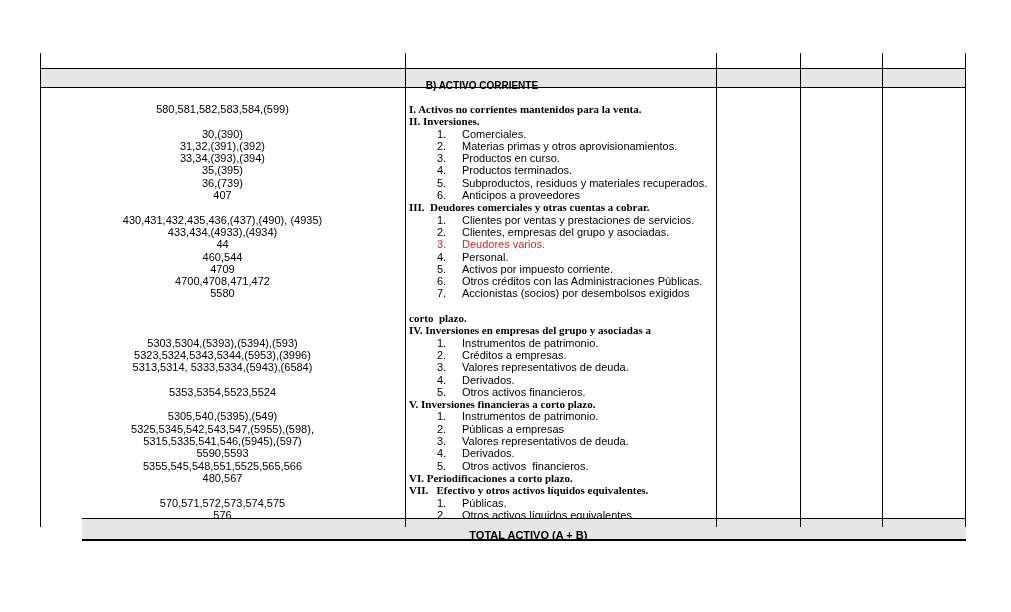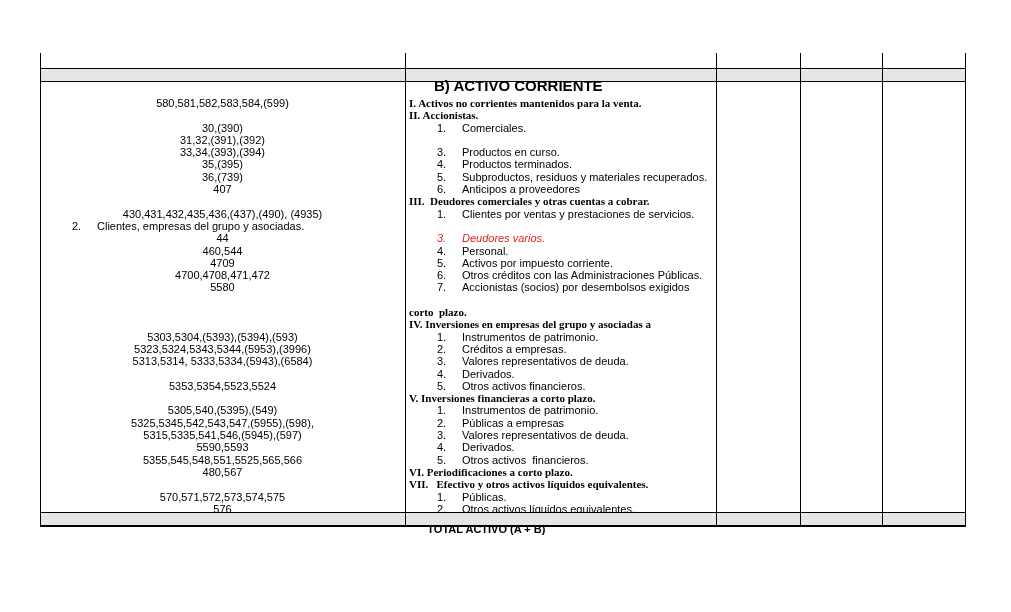--- a/index.html
+++ b/index.html
@@ -14,39 +14,39 @@
     font-family:"Liberation Sans",sans-serif;color:#000;
   }
   .table{
     position:absolute;left:40px;top:53px;width:926px;height:474px;
   }
   .vline{
     position:absolute;top:0;height:474px;width:1px;background:var(--border);z-index:3;
   }
   .row-empty{height:15px;}
   .row-section{
-    height:14px;background:var(--gray);
+    height:20px;background:var(--gray);
     border-top:1px solid var(--border);border-bottom:1px solid var(--border);
-    padding-left:369px;font-weight:bold;font-size:15px;line-height:11px;
+    padding-left:369px;font-weight:bold;font-size:10px;line-height:11px;
     position:relative;z-index:1;white-space:pre;
   }
   .body{
     height:430px;padding-top:15px;position:relative;z-index:1;overflow:hidden;
   }
   .line{display:flex;height:12.3px;line-height:12.3px;font-size:11px;}
   .codes{width:365px;text-align:center;white-space:pre;}
   .desc{width:311px;padding-left:4px;white-space:pre;}
   .desc.hdr{font-weight:bold;font-family:Liberation Serif, serif;}
-  .desc.red{color:var(--red);font-style:italic;}
+  .desc.red{color:var(--red);}
   .num{display:inline-block;margin-left:28px;width:25px;white-space:pre;}
   .row-total{
-    height:15px;background:var(--gray);
+    height:23px;background:var(--gray);
     border-top:1px solid var(--border);border-bottom:2px solid var(--border);
     padding-left:369px;font-weight:bold;font-size:11px;line-height:11px;
-    position:relative;z-index:1;white-space:pre;
+    position:relative;z-index:1;white-space:pre;margin-left:42px;
   }
 </style>
 </head>
 <body>
 
 <div class="page">
   <div class="table">
 
     <div class="vline" style="left:0"></div>
     <div class="vline" style="left:365px"></div>
@@ -61,28 +61,29 @@
       <span>B) ACTIVO CORRIENTE</span>
     </div>
 
     <div class="body">
         <div class="line">
           <div class="codes">580,581,582,583,584,(599)</div>
           <div class="desc hdr">I. Activos no corrientes mantenidos para la venta.</div>
         </div>
         <div class="line">
           <div class="codes"></div>
-          <div class="desc hdr">II. Accionistas.</div>
+          <div class="desc hdr">II. Inversiones.</div>
         </div>
         <div class="line">
           <div class="codes">30,(390)</div>
           <div class="desc"><span class="num">1.</span><span class="txt">Comerciales.</span></div>
         </div>
         <div class="line">
           <div class="codes">31,32,(391),(392)</div>
+          <div class="desc"><span class="num">2.</span><span class="txt">Materias primas y otros aprovisionamientos.</span></div>
         </div>
         <div class="line">
           <div class="codes">33,34,(393),(394)</div>
           <div class="desc"><span class="num">3.</span><span class="txt">Productos en curso.</span></div>
         </div>
         <div class="line">
           <div class="codes">35,(395)</div>
           <div class="desc"><span class="num">4.</span><span class="txt">Productos terminados.</span></div>
         </div>
         <div class="line">
@@ -95,20 +96,21 @@
         </div>
         <div class="line">
           <div class="codes"></div>
           <div class="desc hdr">III.  Deudores comerciales y otras cuentas a cobrar.</div>
         </div>
         <div class="line">
           <div class="codes">430,431,432,435,436,(437),(490), (4935)</div>
           <div class="desc"><span class="num">1.</span><span class="txt">Clientes por ventas y prestaciones de servicios.</span></div>
         </div>
         <div class="line">
+          <div class="codes">433,434,(4933),(4934)</div>
           <div class="desc"><span class="num">2.</span><span class="txt">Clientes, empresas del grupo y asociadas.</span></div>
         </div>
         <div class="line">
           <div class="codes">44</div>
           <div class="desc red"><span class="num">3.</span><span class="txt">Deudores varios.</span></div>
         </div>
         <div class="line">
           <div class="codes">460,544</div>
           <div class="desc"><span class="num">4.</span><span class="txt">Personal.</span></div>
         </div>

